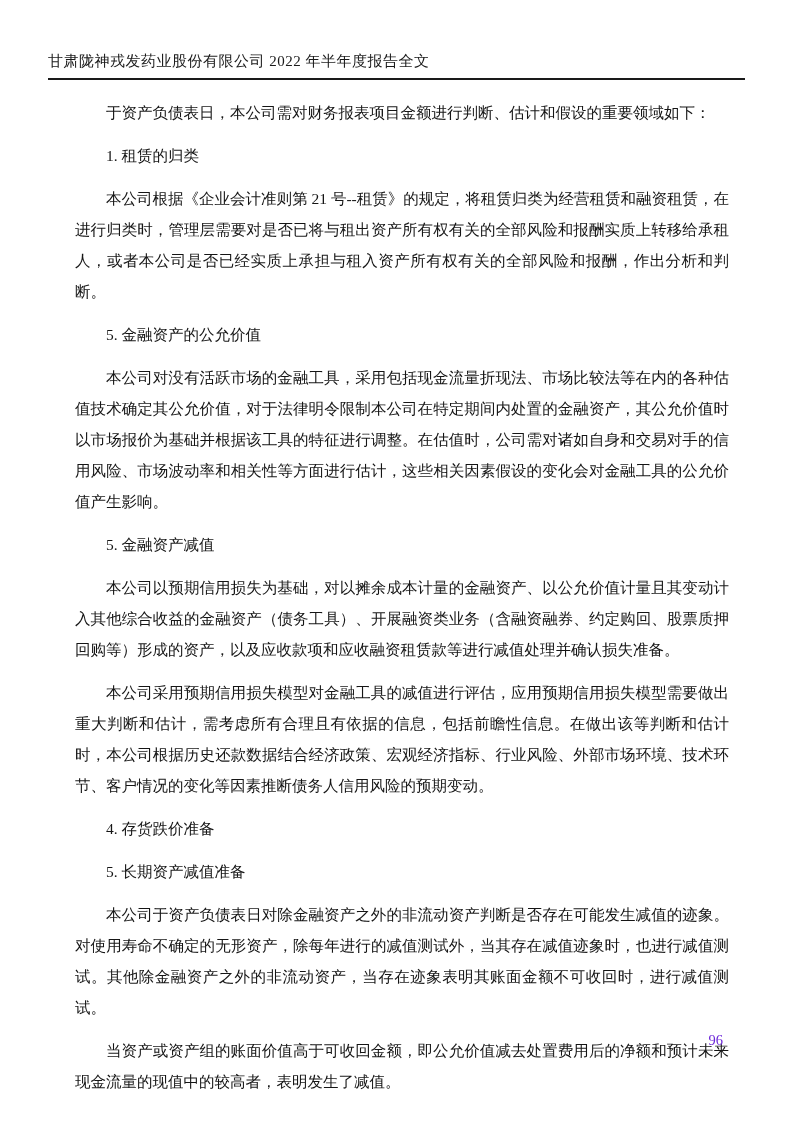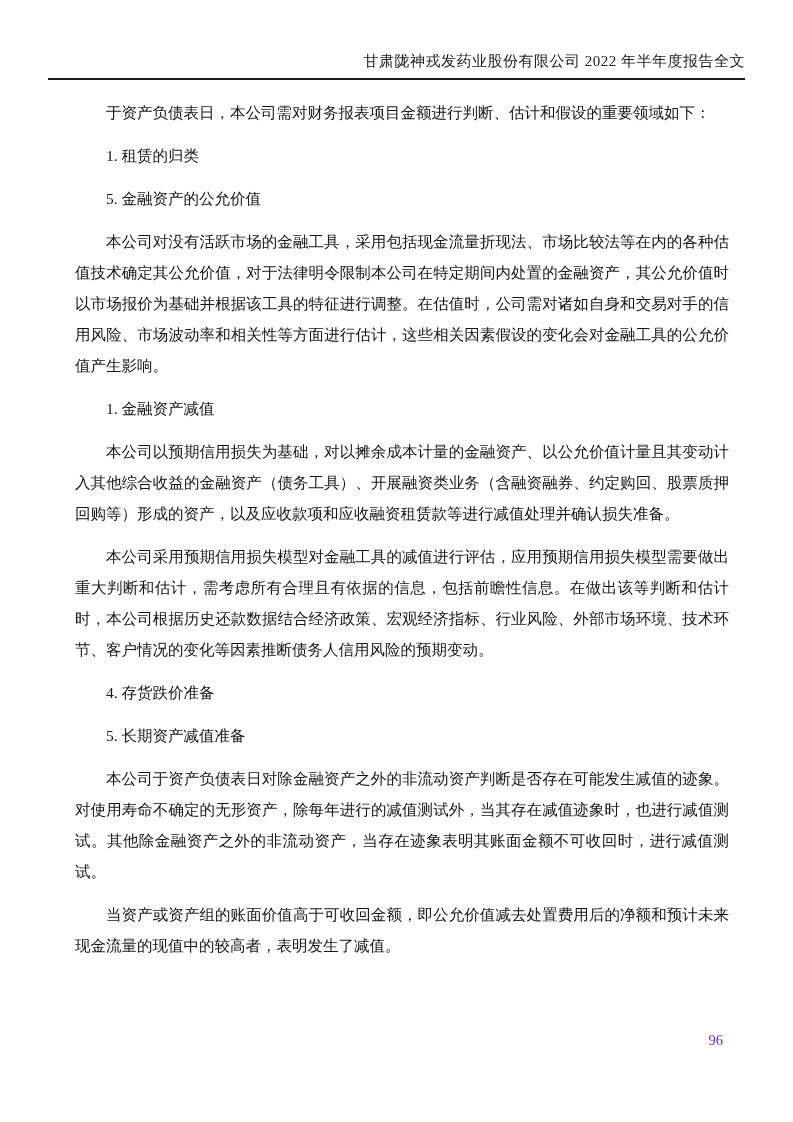--- a/index.html
+++ b/index.html
@@ -19,21 +19,20 @@
     box-sizing: border-box;
   }
   .page-header {
     position: absolute;
     top: 0;
     left: 48px;
     right: 48px;
     padding-top: 52px;
     padding-bottom: 7px;
     border-bottom: 2px solid #1a1a1a;
-    text-align: right;
     font-size: 15px;
     letter-spacing: 0.5px;
     color: #1a1a1a;
     white-space: nowrap;
   }
   .content {
     position: absolute;
     top: 85px;
     left: 63px;
     width: 678px;
@@ -61,23 +60,24 @@
 </head>
 <body>
 
 <div class="page">
 
   <div class="page-header">甘肃陇神戎发药业股份有限公司 2022 年半年度报告全文</div>
 
   <div class="content">
     <p class="para">于资产负债表日，本公司需对财务报表项目金额进行判断、估计和假设的重要领域如下：</p>
     <p class="heading">1. 租赁的归类</p>
+    <p class="para">本公司根据《企业会计准则第 21 号--租赁》的规定，将租赁归类为经营租赁和融资租赁，在进行归类时，管理层需要对是否已将与租出资产所有权有关的全部风险和报酬实质上转移给承租人，或者本公司是否已经实质上承担与租入资产所有权有关的全部风险和报酬，作出分析和判断。</p>
     <p class="heading">5. 金融资产的公允价值</p>
     <p class="para">本公司对没有活跃市场的金融工具，采用包括现金流量折现法、市场比较法等在内的各种估值技术确定其公允价值，对于法律明令限制本公司在特定期间内处置的金融资产，其公允价值时以市场报价为基础并根据该工具的特征进行调整。在估值时，公司需对诸如自身和交易对手的信用风险、市场波动率和相关性等方面进行估计，这些相关因素假设的变化会对金融工具的公允价值产生影响。</p>
-    <p class="heading">1. 金融资产减值</p>
+    <p class="heading">5. 金融资产减值</p>
     <p class="para">本公司以预期信用损失为基础，对以摊余成本计量的金融资产、以公允价值计量且其变动计入其他综合收益的金融资产（债务工具）、开展融资类业务（含融资融券、约定购回、股票质押回购等）形成的资产，以及应收款项和应收融资租赁款等进行减值处理并确认损失准备。</p>
     <p class="para">本公司采用预期信用损失模型对金融工具的减值进行评估，应用预期信用损失模型需要做出重大判断和估计，需考虑所有合理且有依据的信息，包括前瞻性信息。在做出该等判断和估计时，本公司根据历史还款数据结合经济政策、宏观经济指标、行业风险、外部市场环境、技术环节、客户情况的变化等因素推断债务人信用风险的预期变动。</p>
     <p class="heading">4. 存货跌价准备</p>
     <p class="heading">5. 长期资产减值准备</p>
     <p class="para">本公司于资产负债表日对除金融资产之外的非流动资产判断是否存在可能发生减值的迹象。对使用寿命不确定的无形资产，除每年进行的减值测试外，当其存在减值迹象时，也进行减值测试。其他除金融资产之外的非流动资产，当存在迹象表明其账面金额不可收回时，进行减值测试。</p>
     <p class="para">当资产或资产组的账面价值高于可收回金额，即公允价值减去处置费用后的净额和预计未来现金流量的现值中的较高者，表明发生了减值。</p>
   </div>
 
   <div class="page-footer">96</div>
 

